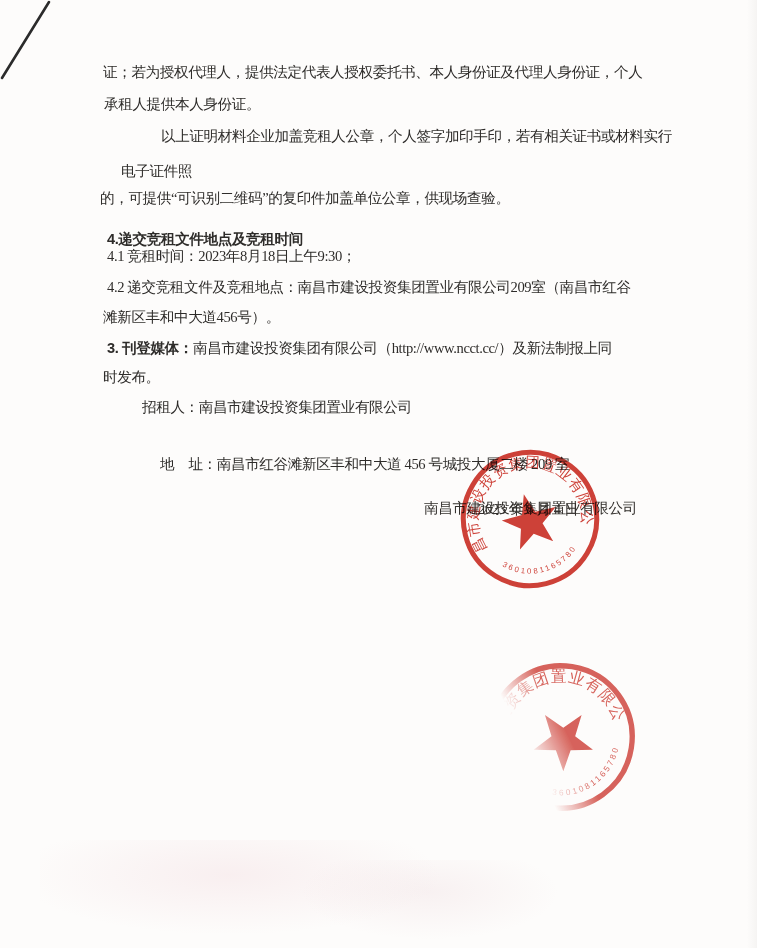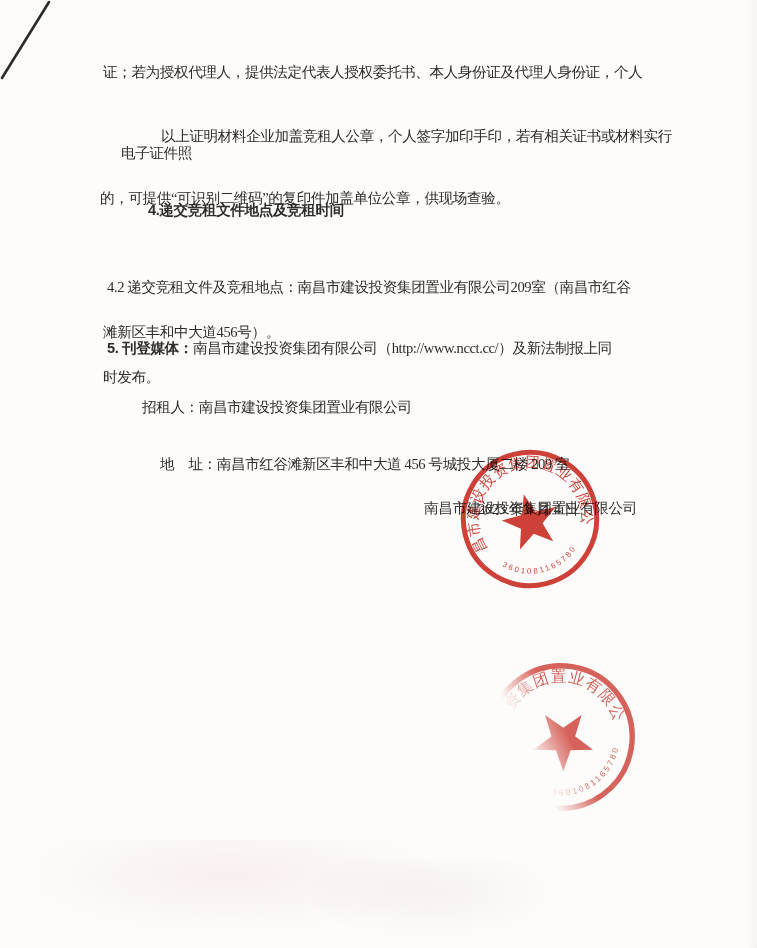--- a/index.html
+++ b/index.html
@@ -45,29 +45,31 @@
 </head>
 <body>
 
 <div class="page">
 
   <svg class="fold-line" width="90" height="85">
     <line x1="49" y1="2" x2="2" y2="78" stroke="#2b2b2b" stroke-width="2.6" stroke-linecap="round"></line>
   </svg>
 
   <div class="line" style="left:103px;top:63px;">证；若为授权代理人，提供法定代表人授权委托书、本人身份证及代理人身份证，个人</div>
+  <div class="line" style="left:104px;top:95px;">承租人提供本人身份证。</div>
   <div class="line" style="left:137px;top:127px;margin-left:24px;">以上证明材料企业加盖竞租人公章，个人签字加印手印，若有相关证书或材料实行</div>
-  <div class="line" style="left:121px;top:144px;">电子证件照</div>
+  <div class="line" style="left:121px;top:162px;">电子证件照</div>
   <div class="line" style="left:100px;top:189px;">的，可提供“可识别二维码”的复印件加盖单位公章，供现场查验。</div>
 
-  <div class="line bold" style="left:107px;top:201px;margin-left:41px;">4.递交竞租文件地点及竞租时间</div>
+  <div class="line bold" style="left:107px;top:230px;">4.递交竞租文件地点及竞租时间</div>
+  <div class="line" style="left:107px;top:247px;">4.1 竞租时间：2023年8月18日上午9:30；</div>
   <div class="line" style="left:107px;top:278px;">4.2 递交竞租文件及竞租地点：南昌市建设投资集团置业有限公司209室（南昌市红谷</div>
-  <div class="line" style="left:103px;top:308px;margin-top:15px;">滩新区丰和中大道456号）。</div>
+  <div class="line" style="left:103px;top:308px;">滩新区丰和中大道456号）。</div>
 
-  <div class="line" style="left:107px;top:339px;"><span class="bold">5. 刊登媒体：</span><span>南昌市建设投资集团有限公司（http://www.ncct.cc/）及新法制报上同</span></div>
+  <div class="line" style="left:107px;top:339px;"><span class="bold">3. 刊登媒体：</span><span>南昌市建设投资集团有限公司（http://www.ncct.cc/）及新法制报上同</span></div>
   <div class="line" style="left:103px;top:368px;">时发布。</div>
 
   <div class="line" style="left:142px;top:398px;">招租人：南昌市建设投资集团置业有限公司</div>
   <div class="line" style="left:143px;top:455px;margin-left:17px;">地　址：南昌市红谷滩新区丰和中大道 456 号城投大厦二楼 209 室</div>
 
   <div class="line sig" style="left:424px;top:499px;">南昌市建设投资集团置业有限公司</div>
   <div class="line sig" style="left:478px;top:500px;">2023 年 8 月 4 日</div>
 
   <div class="stamp stamp1">
     <svg width="146" height="146" viewBox="0 0 160 160">

